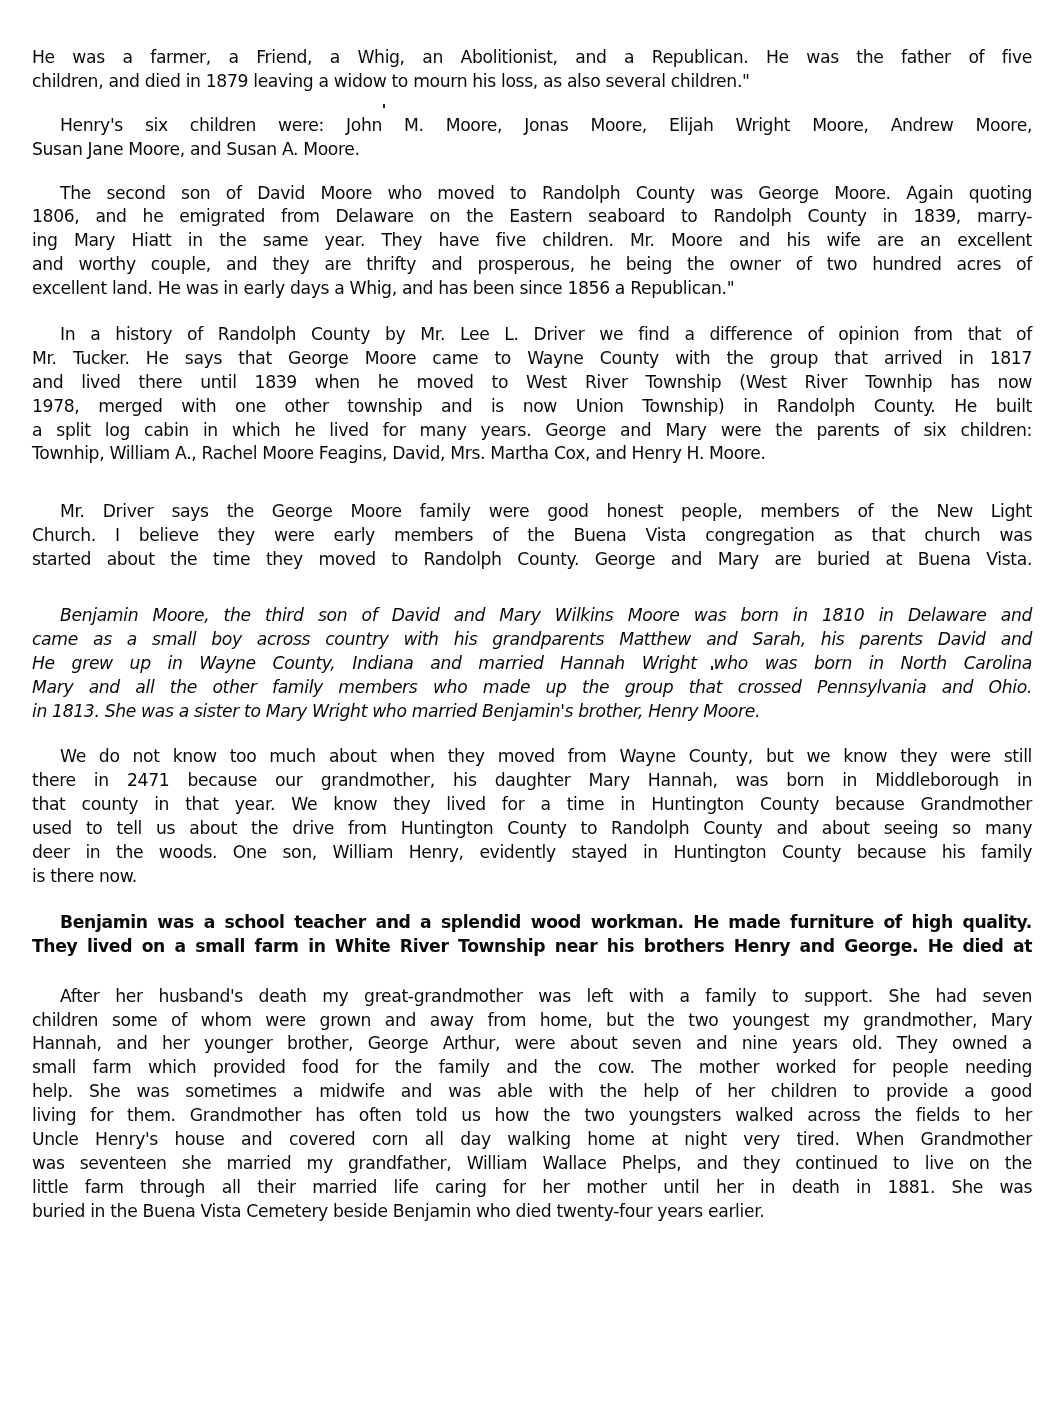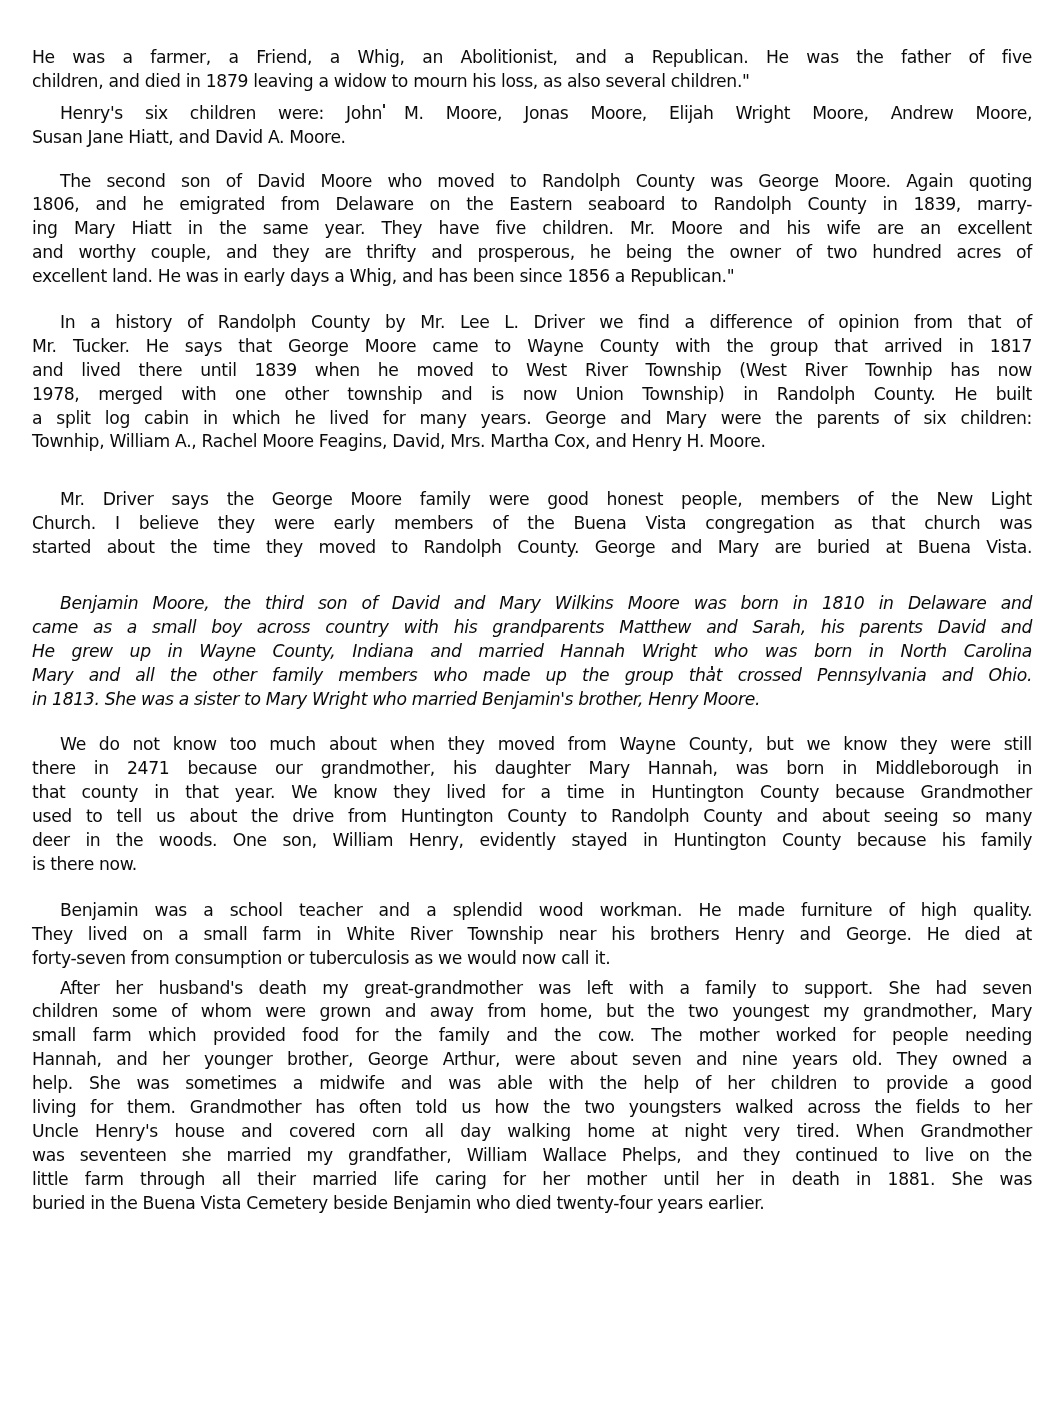--- a/index.html
+++ b/index.html
@@ -23,28 +23,28 @@
     }
     .line.last { text-align-last: left; }
     .indent { padding-left: 28px; }
     .mark { position: absolute; width: 2px; height: 4px; background: #222; }
   </style>
 </head>
 <body>
 
 <div class="page">
 
-  <div class="para" style="margin-bottom:8px;">
+  <div class="para" style="margin-bottom:20px;">
     <span class="line">He was a farmer, a Friend, a Whig, an Abolitionist, and a Republican. He was the father of five</span>
     <span class="line last">children, and died in 1879 leaving a widow to mourn his loss, as also several children."</span>
   </div>
 
   <div class="para" style="margin-bottom:20px;">
     <span class="line indent">Henry's six children were: John M. Moore, Jonas Moore, Elijah Wright Moore, Andrew Moore,</span>
-    <span class="line last">Susan Jane Hiatt, and David A. Moore.</span>
+    <span class="line last">Susan Jane Moore, and Susan A. Moore.</span>
   </div>
 
   <div class="para" style="margin-bottom:22px;">
     <span class="line indent">The second son of David Moore who moved to Randolph County was George Moore. Again quoting</span>
     <span class="line">1806, and he emigrated from Delaware on the Eastern seaboard to Randolph County in 1839, marry-</span>
     <span class="line">ing Mary Hiatt in the same year. They have five children. Mr. Moore and his wife are an excellent</span>
     <span class="line">and worthy couple, and they are thrifty and prosperous, he being the owner of two hundred acres of</span>
     <span class="line last">excellent land. He was in early days a Whig, and has been since 1856 a Republican."</span>
   </div>
 
@@ -73,31 +73,30 @@
 
   <div class="para" style="margin-bottom:22px;">
     <span class="line indent">We do not know too much about when they moved from Wayne County, but we know they were still</span>
     <span class="line">there in 2471 because our grandmother, his daughter Mary Hannah, was born in Middleborough in</span>
     <span class="line">that county in that year. We know they lived for a time in Huntington County because Grandmother</span>
     <span class="line">used to tell us about the drive from Huntington County to Randolph County and about seeing so many</span>
     <span class="line">deer in the woods. One son, William Henry, evidently stayed in Huntington County because his family</span>
     <span class="line last">is there now.</span>
   </div>
 
-  <div class="para" style="margin-bottom:6px;">
+  <div class="para" style="margin-bottom:26px;font-weight:bold;">
     <span class="line indent">Benjamin was a school teacher and a splendid wood workman. He made furniture of high quality.</span>
     <span class="line">They lived on a small farm in White River Township near his brothers Henry and George. He died at</span>
-    <span class="line last">forty-seven from consumption or tuberculosis as we would now call it.</span>
   </div>
 
   <div class="para">
     <span class="line indent">After her husband's death my great-grandmother was left with a family to support. She had seven</span>
     <span class="line">children some of whom were grown and away from home, but the two youngest my grandmother, Mary</span>
+    <span class="line">Hannah, and her younger brother, George Arthur, were about seven and nine years old. They owned a</span>
     <span class="line">small farm which provided food for the family and the cow. The mother worked for people needing</span>
-    <span class="line">Hannah, and her younger brother, George Arthur, were about seven and nine years old. They owned a</span>
     <span class="line">help. She was sometimes a midwife and was able with the help of her children to provide a good</span>
     <span class="line">living for them. Grandmother has often told us how the two youngsters walked across the fields to her</span>
     <span class="line">Uncle Henry's house and covered corn all day walking home at night very tired. When Grandmother</span>
     <span class="line">was seventeen she married my grandfather, William Wallace Phelps, and they continued to live on the</span>
     <span class="line">little farm through all their married life caring for her mother until her in death in 1881. She was</span>
     <span class="line last">buried in the Buena Vista Cemetery beside Benjamin who died twenty-four years earlier.</span>
   </div>
 </div>
 
 <div class="mark" style="left:383px; top:104px;"></div>

